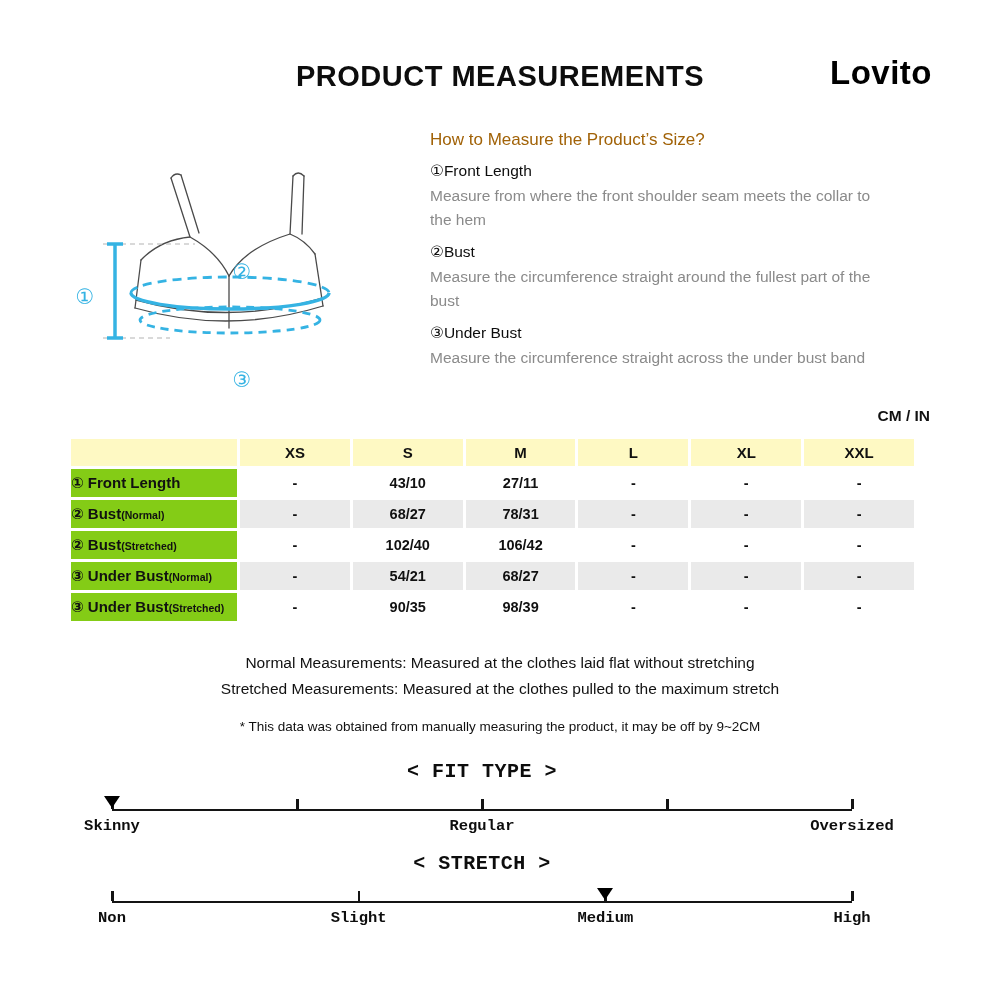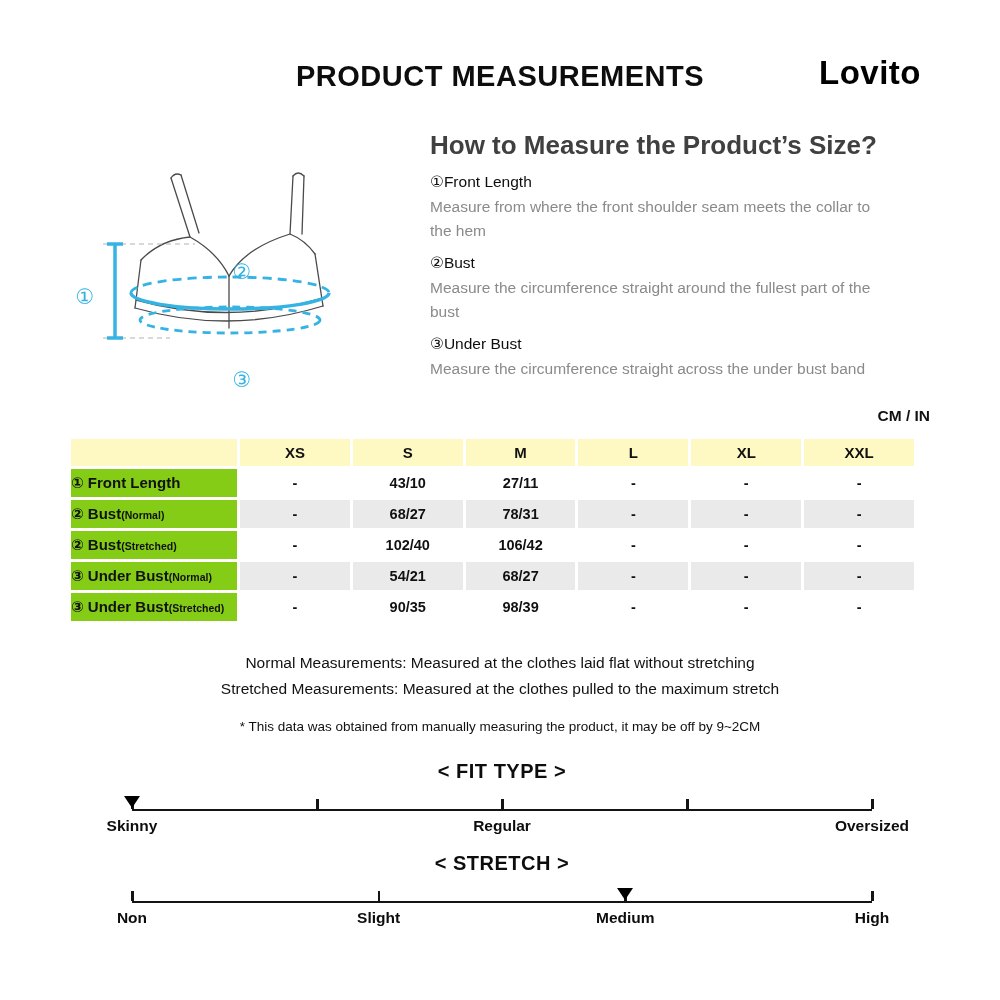--- a/index.html
+++ b/index.html
@@ -6,28 +6,28 @@
   .page{
     position:relative;width:1000px;height:1000px;background:#fff;overflow:hidden;
     font-family:"Liberation Sans","DejaVu Sans",sans-serif;color:#111;
   }
   
   .page-title{
     position:absolute;top:60px;left:0;width:100%;margin:0;text-align:center;
     font-size:29px;font-weight:800;letter-spacing:.5px;color:#0d0d0d;
   }
   .logo{
-    position:absolute;top:54px;right:79px;font-size:33px;font-weight:800;color:#000;
+    position:absolute;top:54px;right:68px;font-size:33px;font-weight:800;color:#000;
     letter-spacing:.5px;
   }
   
   .diagram{position:absolute;left:45px;top:160px;width:330px;height:245px;}
   
   .howto{position:absolute;left:430px;top:130px;width:452px;}
-  .howto h2{margin:0 0 12px 0;font-size:26px;font-weight:700;color:#404040;}
+  .howto h2{margin:0 0 12px 0;font-size:17px;font-weight:400;color:#a16207;}
   .howto .item-label{font-size:15.5px;font-weight:400;margin:10px 0 4px 0;color:#0d0d0d;}
   .howto p{margin:0;font-size:15.5px;line-height:1.58;color:#8a8a8a;}
   
   .units{position:absolute;top:407px;right:70px;font-size:15.5px;font-weight:700;}
   
   table.size-table{
     position:absolute;left:68px;top:436px;width:849px;
     border-collapse:separate;border-spacing:3px;table-layout:fixed;
   }
   table.size-table th,table.size-table td{padding:0;}
@@ -41,21 +41,21 @@
   }
   td.lbl .sub{font-size:10.5px;font-weight:700;}
   td.val{height:28px;text-align:center;font-size:14.5px;font-weight:700;background:#fff;}
   tr.zebra-b td.val{background:#eaeaea;}
   
   .notes{position:absolute;top:650px;left:0;width:100%;text-align:center;
     font-size:15.5px;line-height:1.65;color:#111;}
   .disclaimer{position:absolute;top:719px;left:0;width:100%;text-align:center;
     font-size:13.5px;color:#111;}
   
-  .scale-section{position:absolute;left:132px;width:740px;height:86px;}
+  .scale-section{position:absolute;left:112px;width:740px;height:86px;font-family:Liberation Mono, monospace;}
   .scale-section h3{margin:0;text-align:center;font-size:20px;font-weight:800;
     letter-spacing:.5px;color:#0d0d0d;}
   .scale-line{position:absolute;top:38px;left:0;right:0;height:11px;
     border-bottom:2.5px solid #141414;}
   .scale-line .tick{position:absolute;bottom:0;width:2.5px;height:10px;background:#141414;}
   .scale-line .marker{
     position:absolute;bottom:1px;width:0;height:0;
     border-left:8px solid transparent;border-right:8px solid transparent;
     border-top:12px solid #000;
   }

